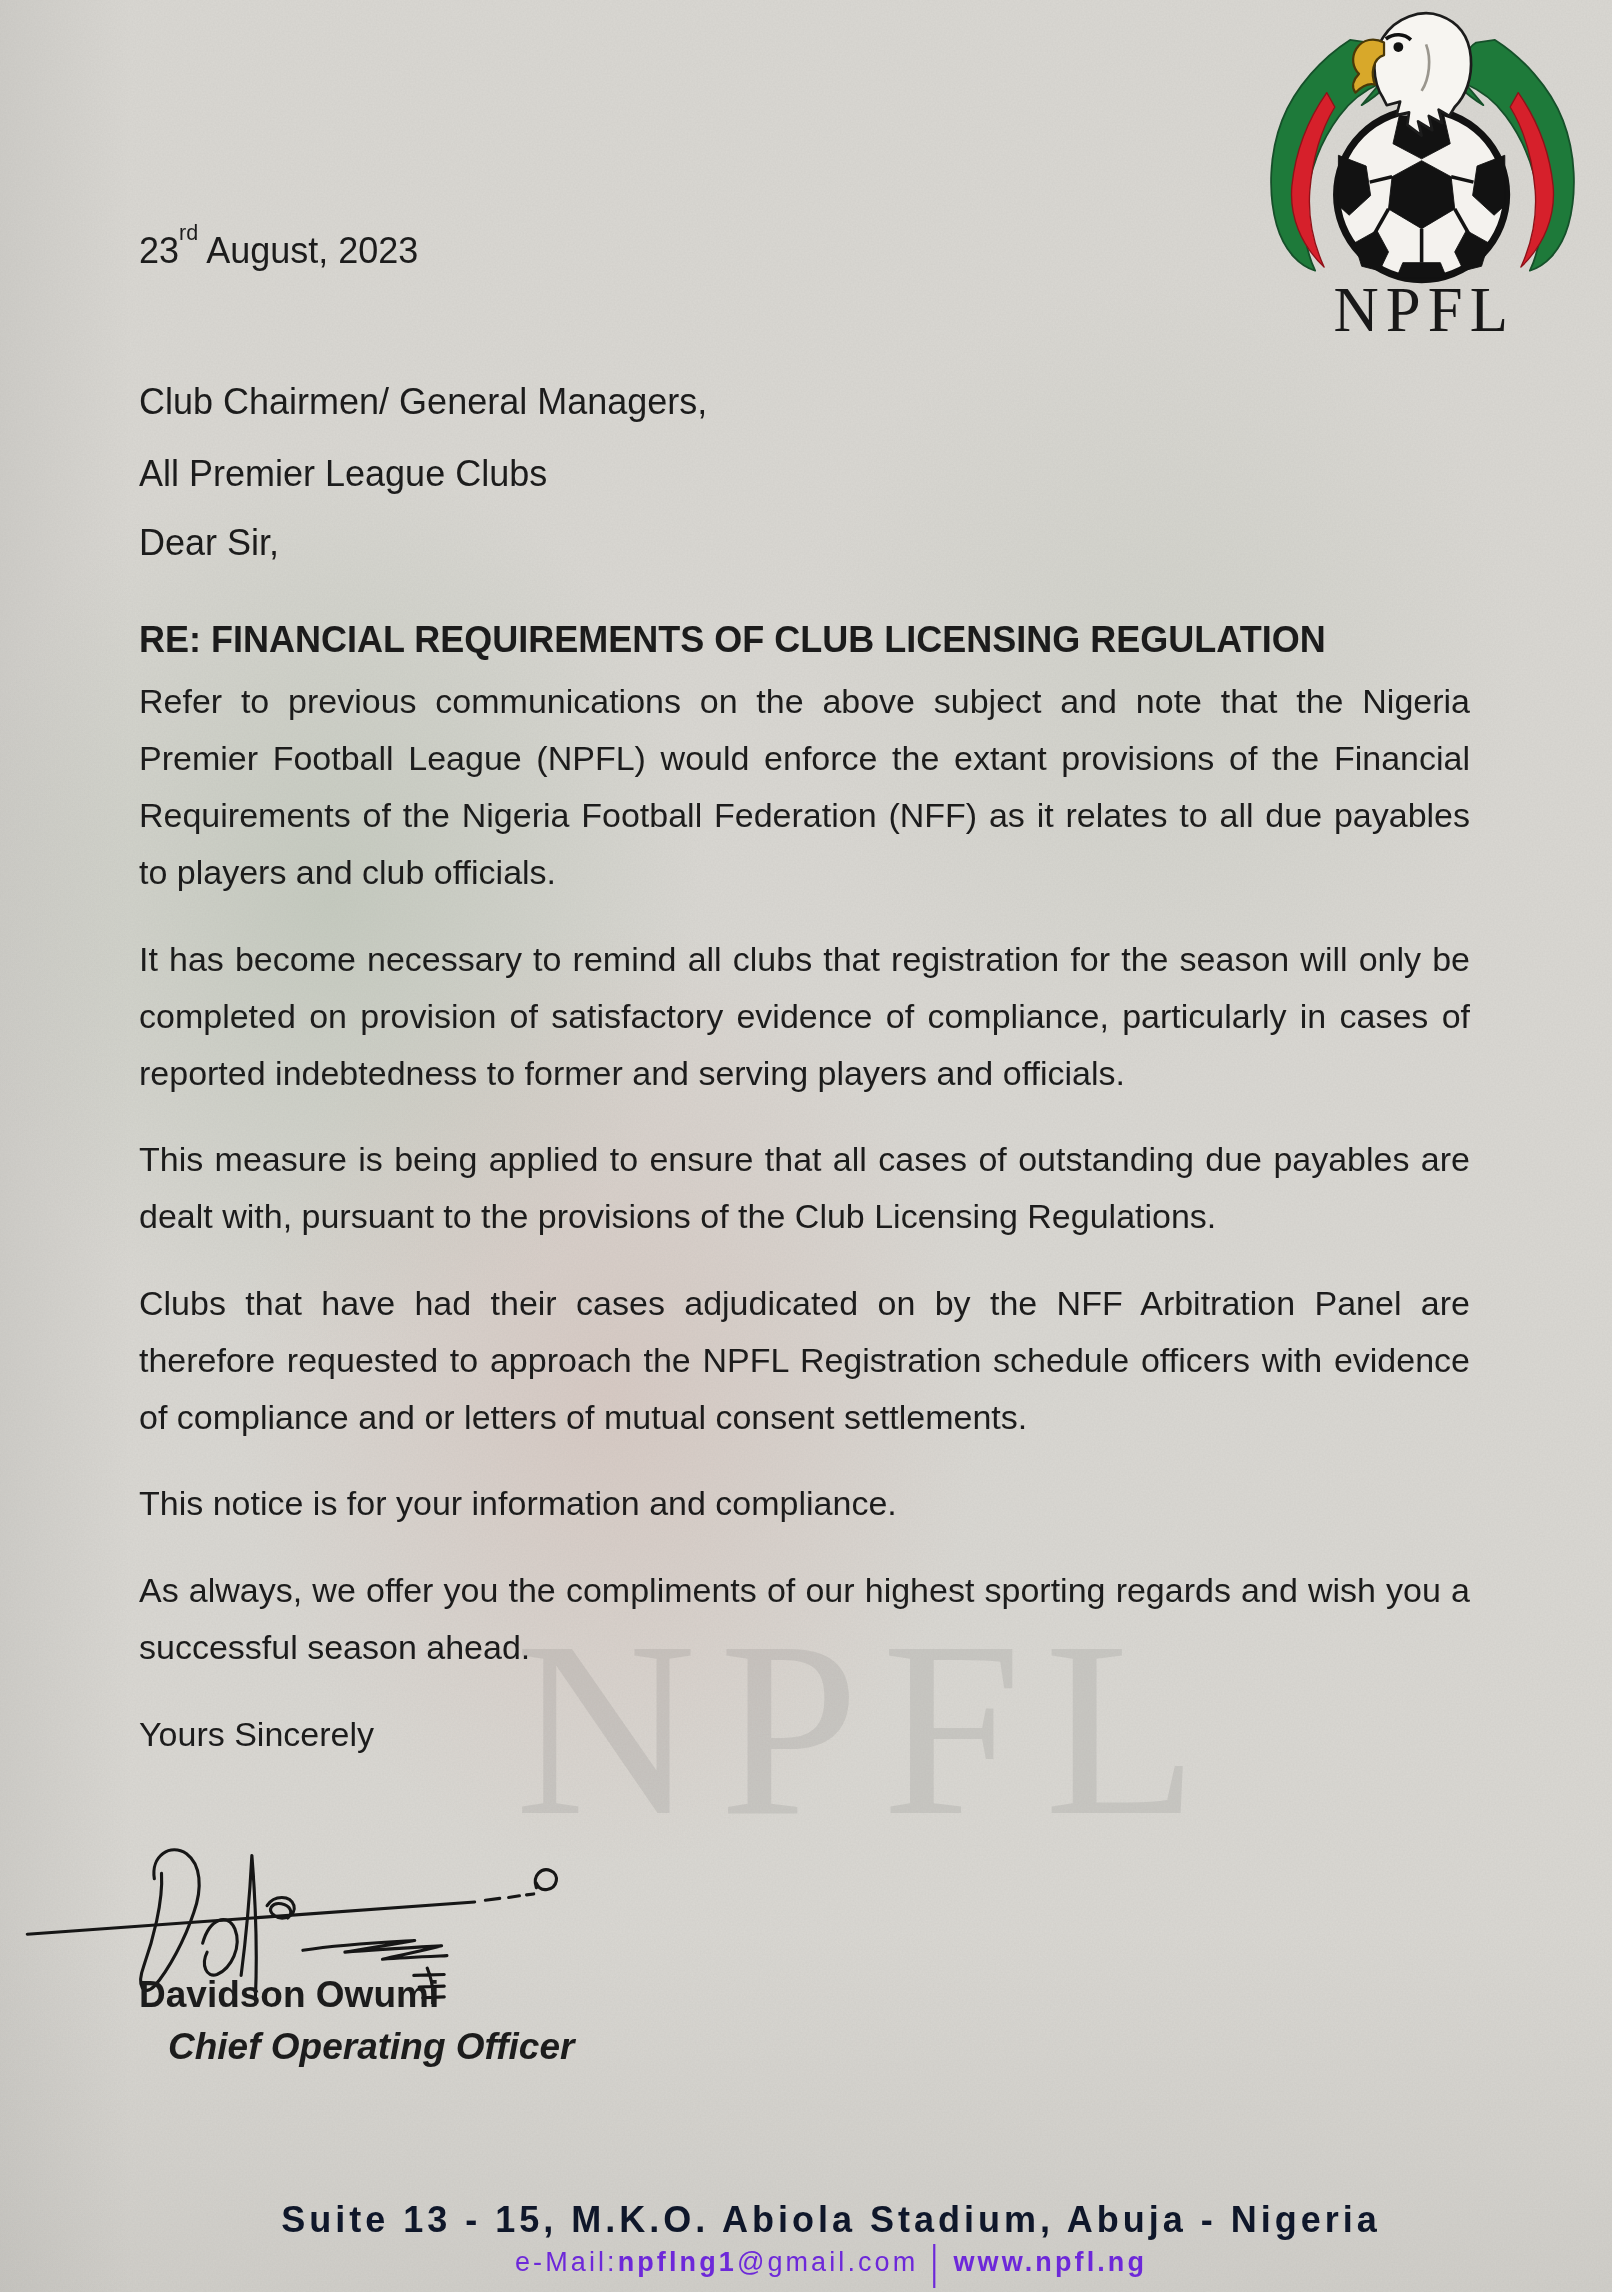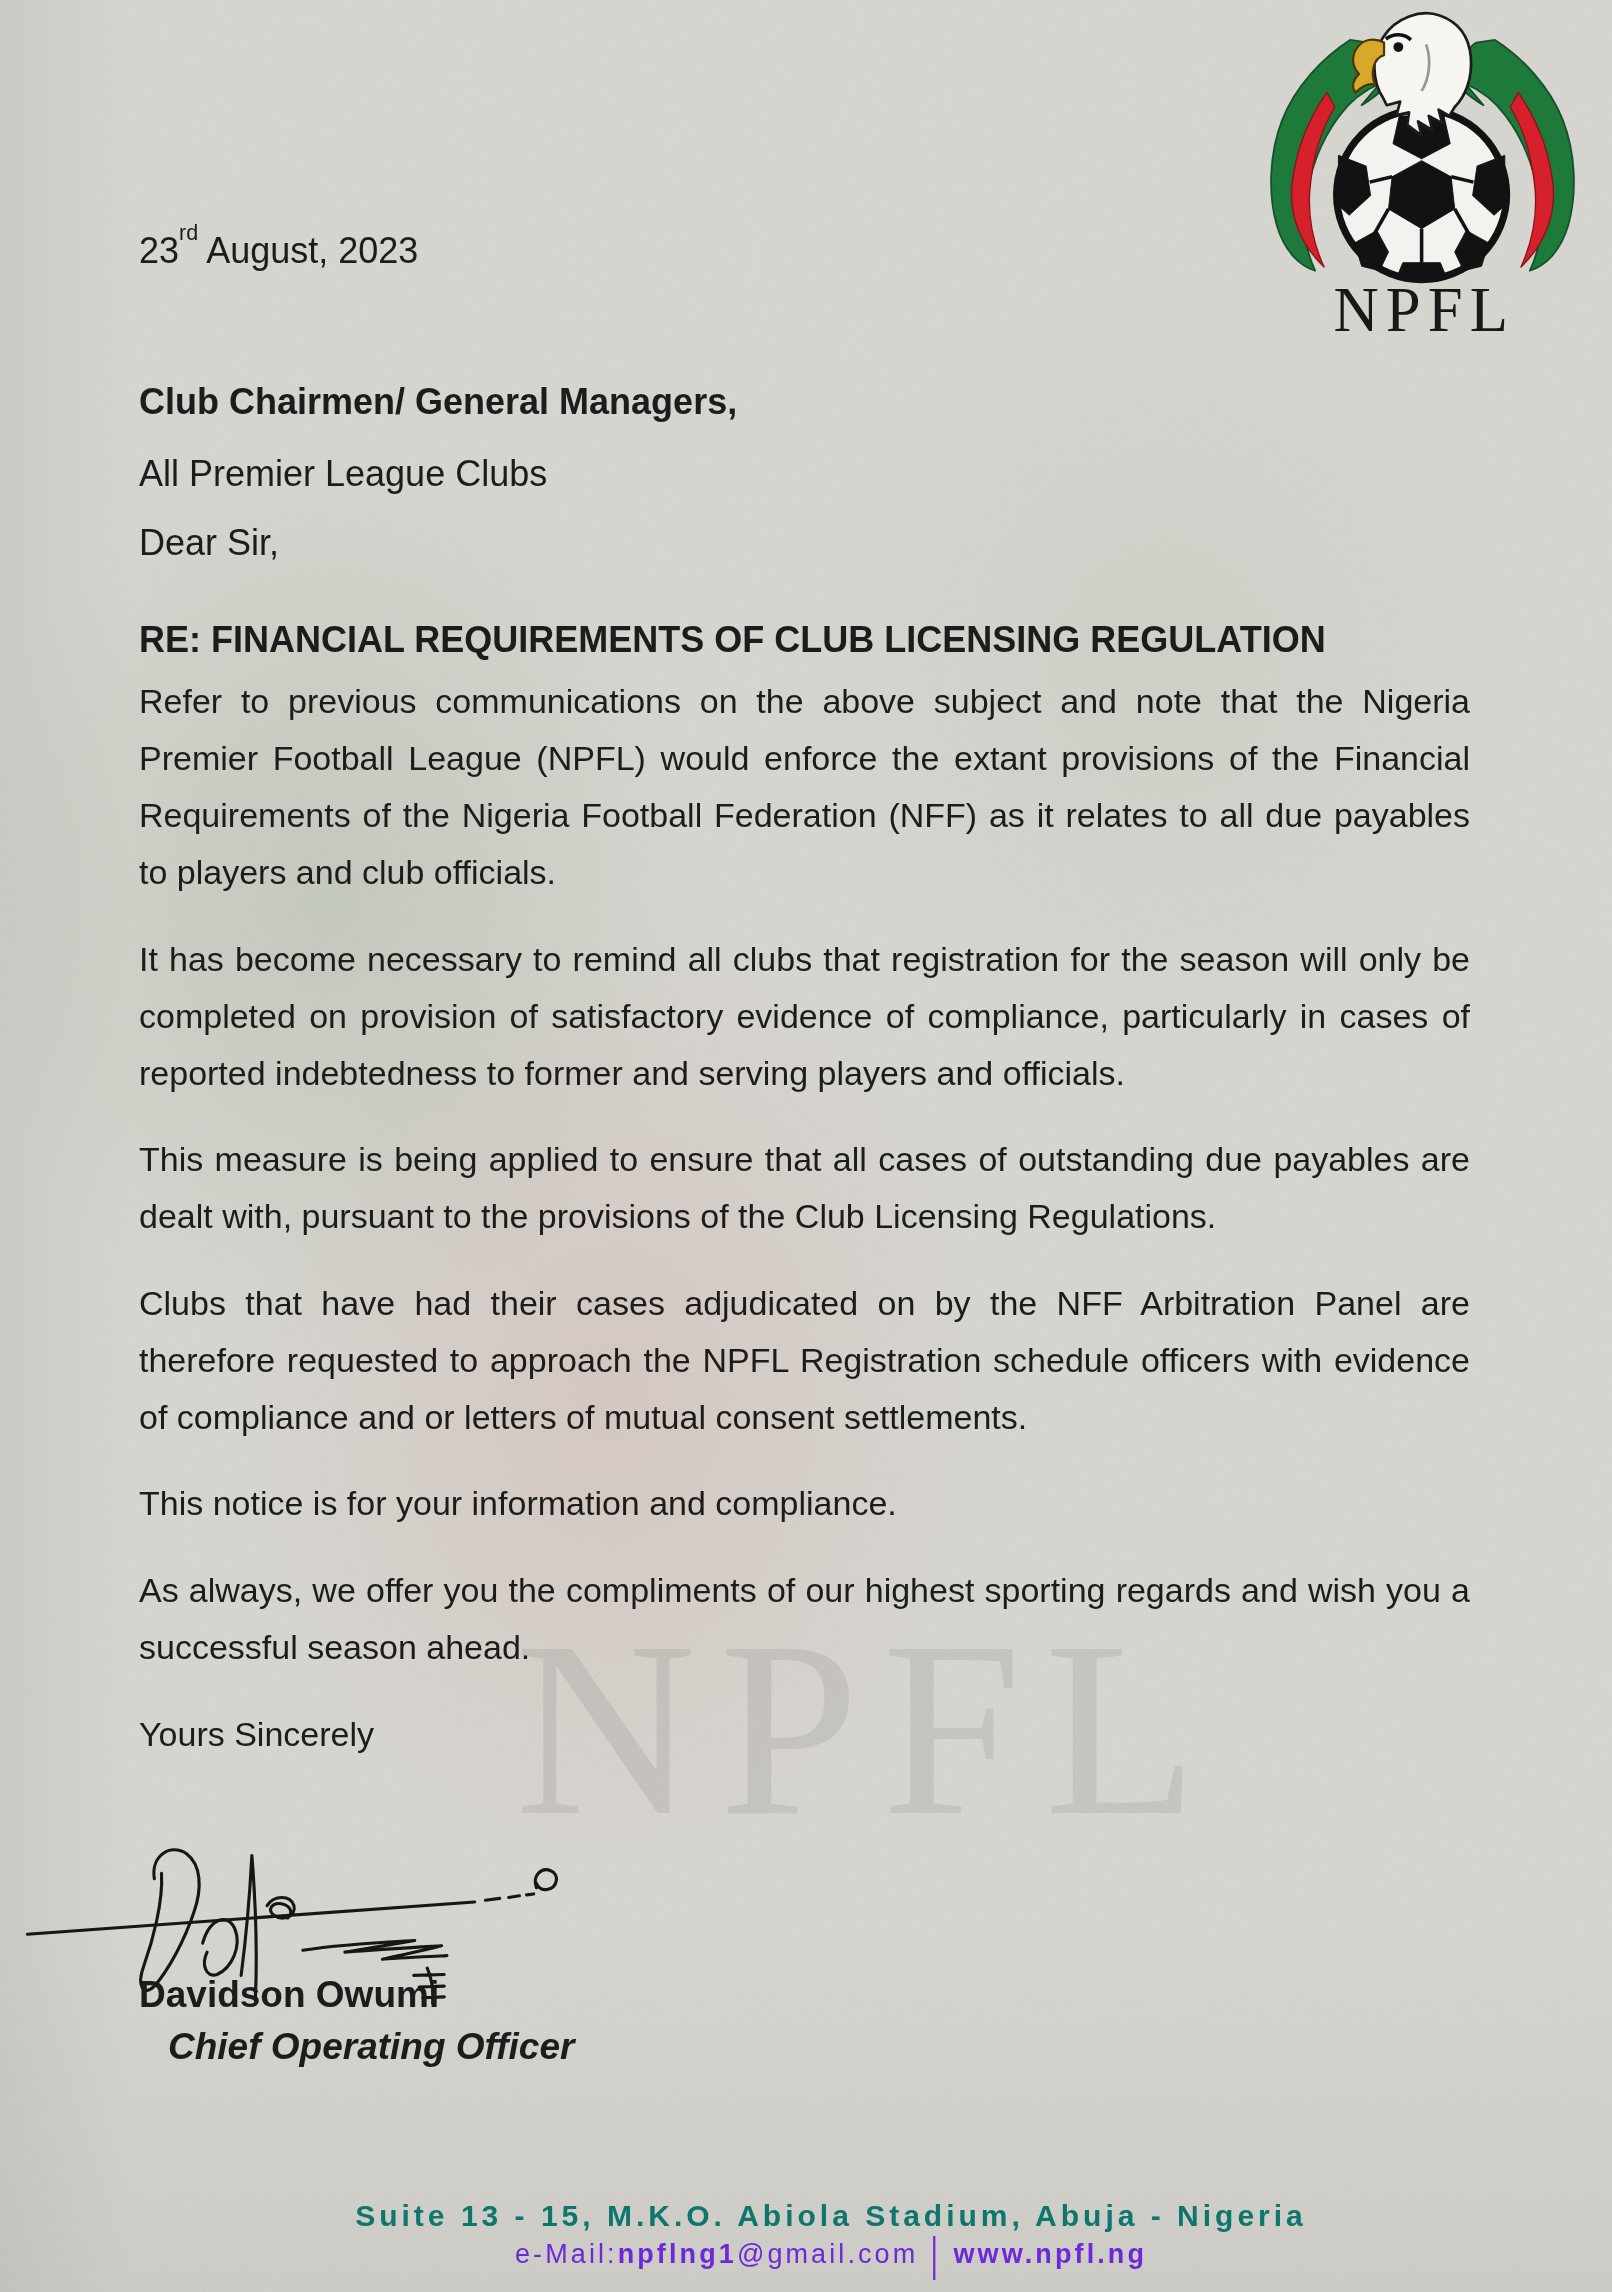--- a/index.html
+++ b/index.html
@@ -32,40 +32,40 @@
     font-size:251px;line-height:1;letter-spacing:23px;
     color:rgba(100,100,98,0.14);
     pointer-events:none;white-space:nowrap;
   }
 
   .logo{position:absolute;left:1238px;top:5.4px;width:369px;height:331px;}
 
   .hline{position:absolute;left:139px;width:1334px;font-size:36px;line-height:43px;}
   .date-line{top:229px;}
   .date-line sup{font-size:21.5px;line-height:0;vertical-align:23px;letter-spacing:0;text-align:center;}
-  .recipient1{top:380px;font-weight:700;}
+  .recipient1{top:380px;font-weight:400;}
   .recipient2{top:452px;}
   .salutation{top:521px;}
   .subject{top:618px;font-weight:700;}
 
   .body-flow{position:absolute;left:139px;top:673px;width:1331px;}
   .body-flow p{
     margin:0 0 29.6px 0;
     font-size:34px;line-height:57px;
     text-align:justify;
   }
   .body-flow p.no-justify{text-align:left;}
   .closing{margin-top:0;}
 
   .sig-svg{position:absolute;left:19.7px;top:1834px;width:555px;height:170px;}
   .sig-name{position:absolute;left:139px;top:1974px;font-size:37px;font-weight:700;}
   .sig-title{position:absolute;left:139px;top:2026px;font-size:37px;font-weight:700;font-style:italic;margin-left:29px;}
 
   .footer{position:absolute;left:0;top:2199px;width:1613px;text-align:center;padding-left:49px;box-sizing:border-box;}
-  .footer-address{font-size:30px;font-weight:700;letter-spacing:4px;color:#0f766e;}
+  .footer-address{font-size:36px;font-weight:700;letter-spacing:4px;color:#0f172a;}
   .footer-contact{margin-top:6.3px;font-size:27px;letter-spacing:3.1px;color:#6d28d9;}
   .footer-contact .b{font-weight:700;}
   .footer-contact .sep{display:inline-block;font-weight:400;font-size:27px;
     transform:scaleY(1.7);margin:0 12.5px;position:relative;top:0.9px;}
 </style>
 </head>
 <body>
 
 <div class="page">
 

